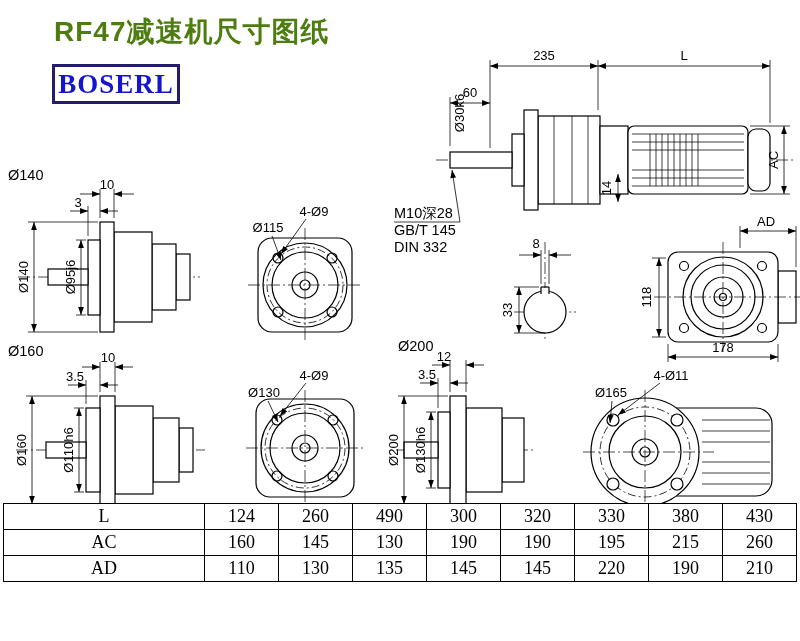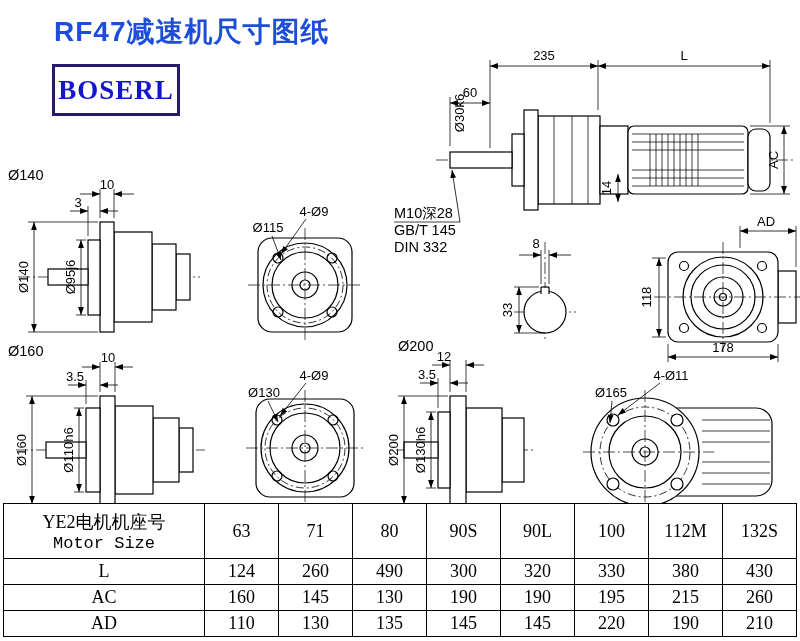--- a/index.html
+++ b/index.html
@@ -1,24 +1,24 @@
 <!DOCTYPE html>
 <html><head>
 <meta charset="utf-8">
 <style>
   * { margin:0; padding:0; box-sizing:border-box; }
   html,body { width:800px; height:641px; background:#fff; overflow:hidden; }
   body { position:relative; font-family:"Liberation Sans","DejaVu Sans",sans-serif; color:#000; }
 
   .title {
     position:absolute; left:54px; top:13px;
-    font-size:28px; font-weight:700; color:#1d4ed8; letter-spacing:1px;text-align:center;
+    font-size:28px; font-weight:700; color:#4d7c0f; letter-spacing:1px;text-align:center;
   }
   .logo {
-    position:absolute; left:52px; top:64px; width:128px; height:52px;
+    position:absolute; left:52px; top:64px; width:128px; height:40px;
     border:3px solid #241c6b; color:#1515cf;
     font-family:"Liberation Serif","DejaVu Serif",serif;
     font-size:27px; font-weight:700; letter-spacing:1px;
     display:flex; align-items:center; justify-content:center;
     background:#fff;
   }
 
   svg.drawing { position:absolute; left:0; top:0; }
 
   
@@ -315,34 +315,20 @@
         <col class="c">
         <col class="c">
         <col class="c">
         <col class="c">
         <col class="c">
         <col class="c">
         <col class="c">
         <col class="c">
     </colgroup>
     <tbody>
-      <tr class="r-head">
-        <td>
-          <div class="cn">YE2电机机座号</div>
-          <div class="en">Motor Size</div>
-        </td>
-        <td>63</td>
-        <td>71</td>
-        <td>80</td>
-        <td>90S</td>
-        <td>90L</td>
-        <td>100</td>
-        <td>112M</td>
-        <td>132S</td>
-      </tr>
       <tr class="r-data">
         <td>L</td>
         <td>124</td>
         <td>260</td>
         <td>490</td>
         <td>300</td>
         <td>320</td>
         <td>330</td>
         <td>380</td>
         <td>430</td>

